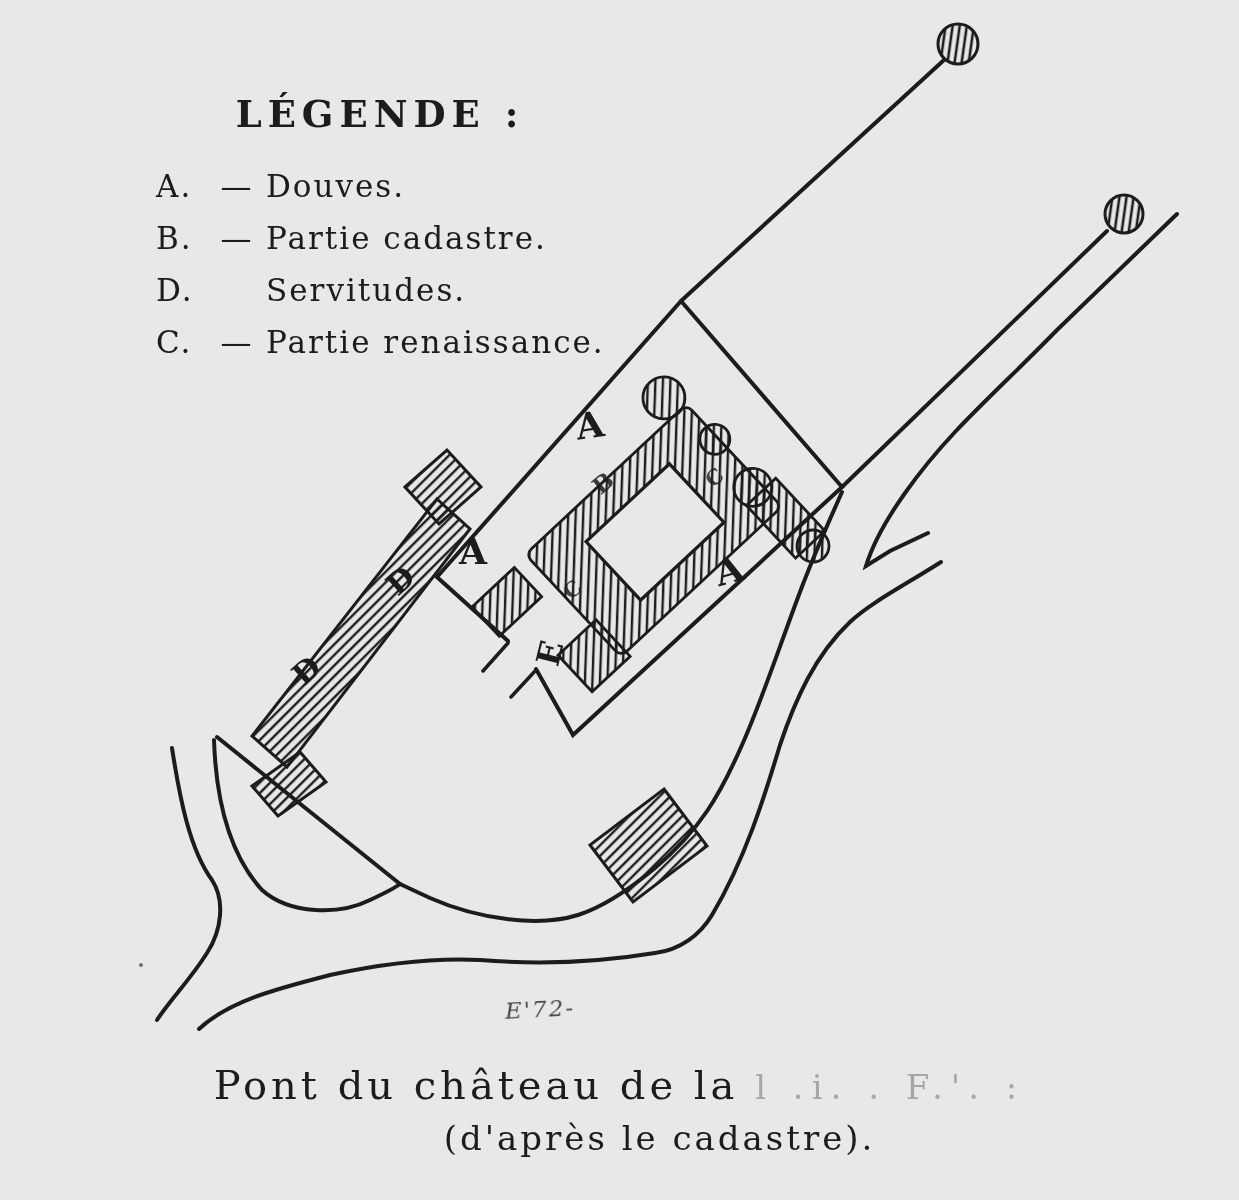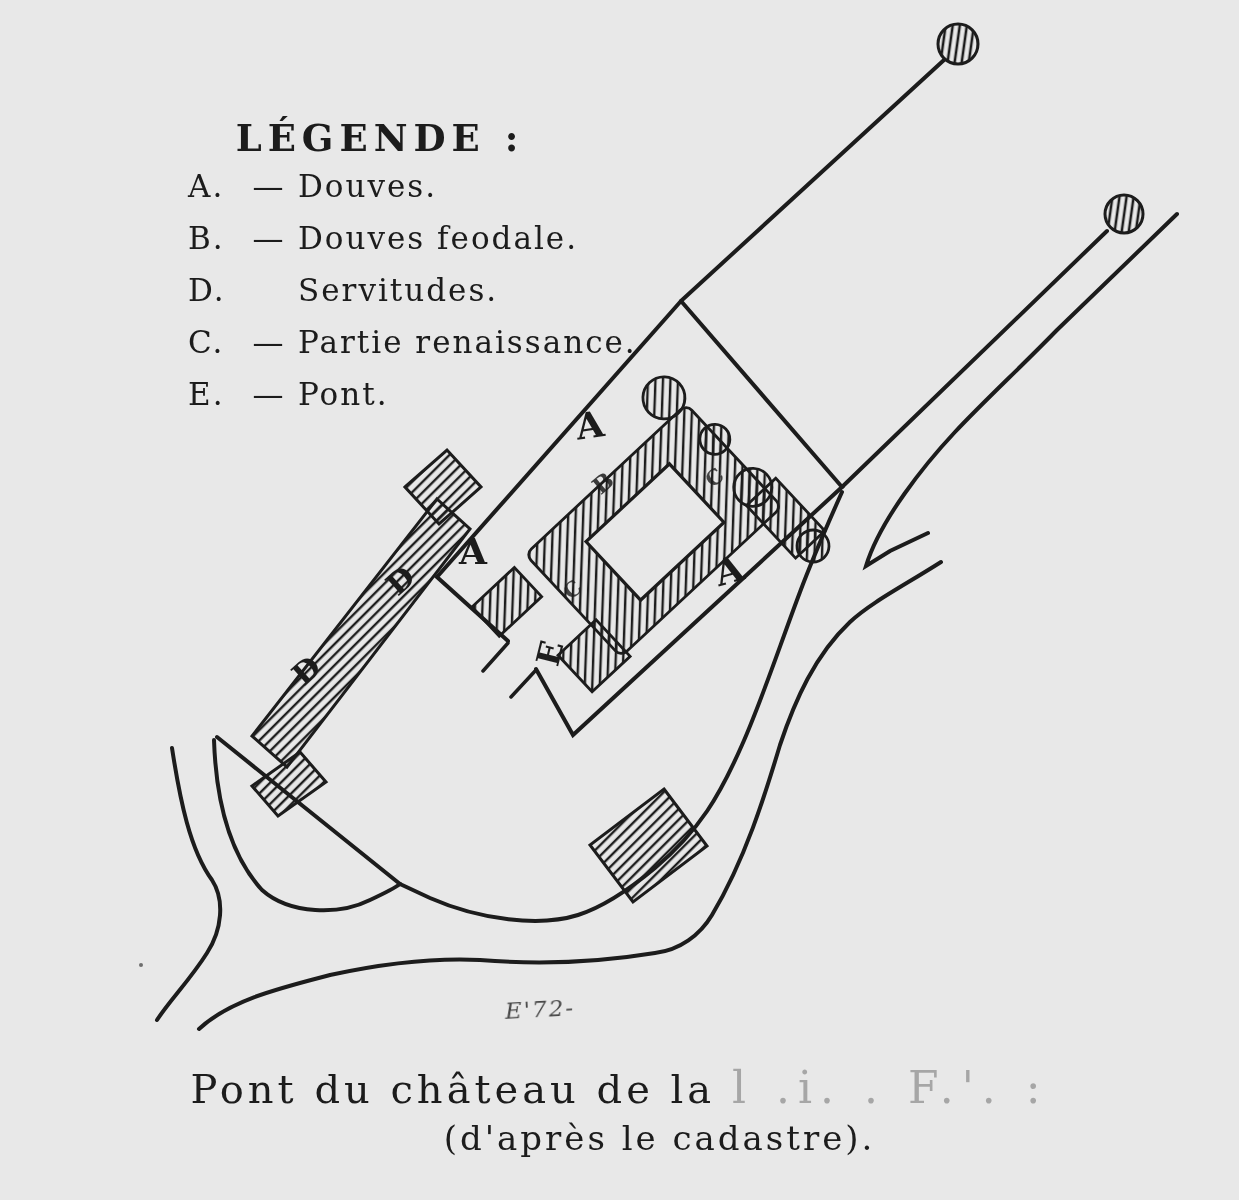--- a/index.html
+++ b/index.html
@@ -7,65 +7,61 @@
   .page{
     position:relative;width:1239px;height:1200px;margin:0 auto;
     background:#e8e8e8;overflow:hidden;color:#1c1c1c;
   }
   .plan-svg{position:absolute;left:0;top:0;width:1239px;height:1200px;}
   .legend{position:absolute;left:0;top:0;}
   .legend-title{
     position:absolute;left:180px;top:92px;width:400px;text-align:center;
     font-size:37px;letter-spacing:6px;font-weight:bold;
     filter:blur(.3px);
-    margin-top:24px;
   }
-  .legend-items{position:absolute;left:188px;top:168px;}
+  .legend-items{position:absolute;left:156px;top:168px;}
   .legend-item{
     height:52px;font-size:31px;letter-spacing:2px;white-space:nowrap;
     filter:blur(.3px);
   }
   .legend-item .k{display:inline-block;width:52px;}
   .legend-item .s{display:inline-block;width:58px;text-align:center;}
   .caption{
     position:absolute;left:0;width:1239px;text-align:center;white-space:nowrap;
     filter:blur(.3px);
   }
   .caption-1{top:1062px;font-size:40px;letter-spacing:4px;}
-  .caption-1 .faded{opacity:.32;font-size:44px;letter-spacing:8px;}
+  .caption-1 .faded{opacity:.32;font-size:34px;letter-spacing:8px;}
   .caption-2{top:1118px;font-size:34px;letter-spacing:3px;padding-left:40px;}
   .map-letter{font-family:"DejaVu Serif", serif;font-weight:bold;fill:#1c1c1c;}
   .scale-note{
     position:absolute;left:470px;top:996px;width:140px;text-align:center;
     font-size:23px;font-style:italic;opacity:.8;transform:rotate(-3deg);
     letter-spacing:2px;filter:blur(.4px);
   }
 </style>
 </head>
 <body>
 
 <div class="page">
 
   <div class="legend">
     <div class="legend-title">LÉGENDE :</div>
     <div class="legend-items">
       <div class="legend-item">
         <span class="k">A.</span><span class="s">—</span><span class="l">Douves.</span>
       </div>
       <div class="legend-item">
-        <span class="k">B.</span><span class="s">—</span><span class="l">Douves feodale.</span>
+        <span class="k">B.</span><span class="s">—</span><span class="l">Partie cadastre.</span>
       </div>
       <div class="legend-item">
         <span class="k">D.</span><span class="s"></span><span class="l">Servitudes.</span>
       </div>
       <div class="legend-item">
         <span class="k">C.</span><span class="s">—</span><span class="l">Partie renaissance.</span>
-      </div>
-      <div class="legend-item">
-        <span class="k">E.</span><span class="s">—</span><span class="l">Pont.</span>
       </div>
     </div>
   </div>
 
   <svg class="plan-svg" viewBox="0 0 1239 1200">
     <defs>
 
       <pattern id="h" patternUnits="userSpaceOnUse" width="7.5" height="7.5" patternTransform="rotate(45)">
         <line x1="2" y1="-1" x2="2" y2="9" stroke="#1c1c1c" stroke-width="2.4"></line>
       </pattern>

